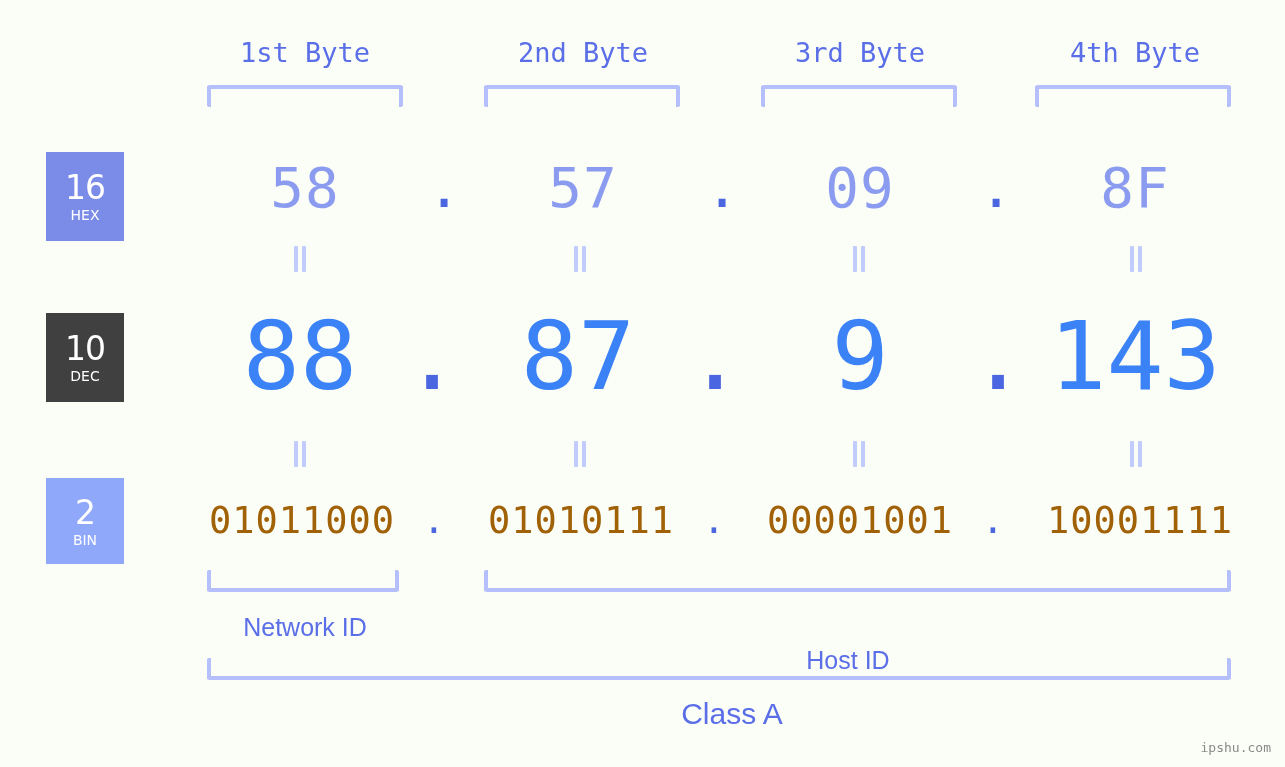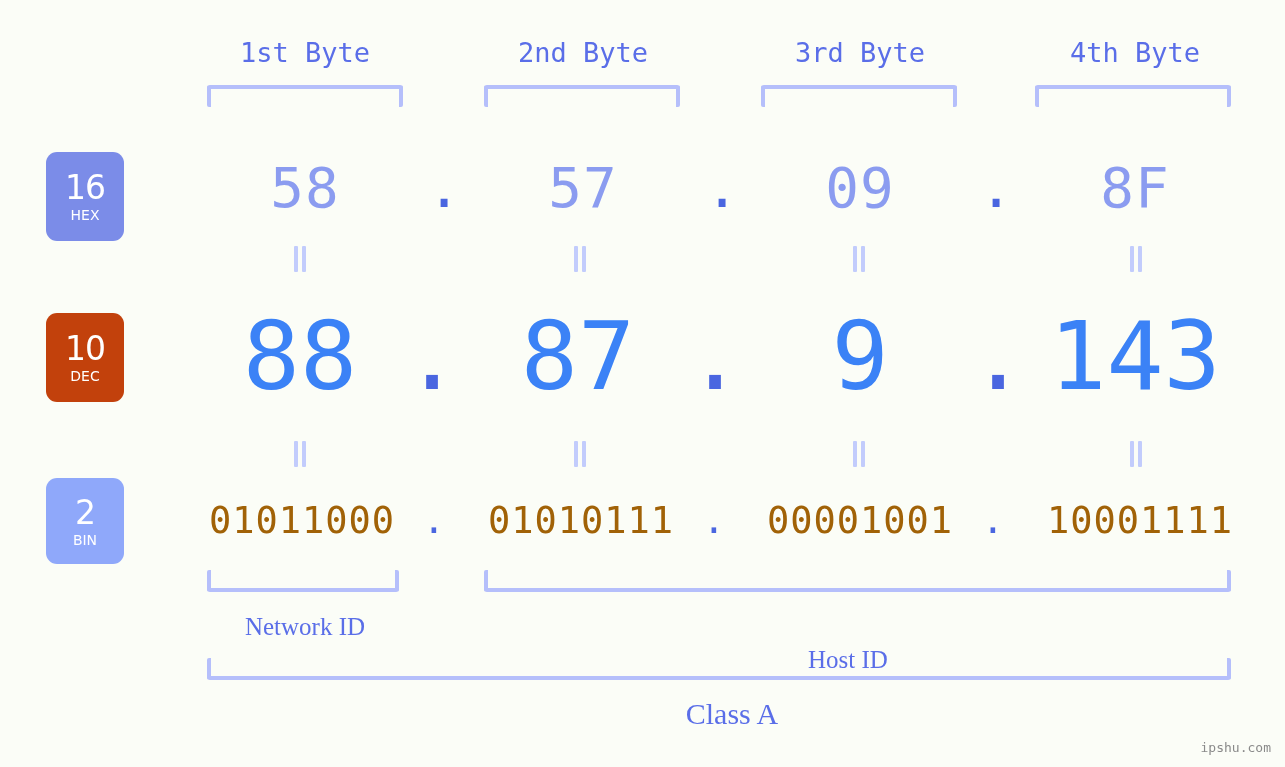--- a/index.html
+++ b/index.html
@@ -53,21 +53,21 @@
     border-top: none;
     border-bottom-left-radius: 3px;
     border-bottom-right-radius: 3px;
   }
 
   
   .badge {
     position: absolute;
     left: 46px;
     width: 78px;
-    border-radius: 11px;
+    border-radius: 0;
     color: #ffffff;
     text-align: center;
     font-family: "DejaVu Sans", sans-serif;
     display: flex;
     flex-direction: column;
     align-items: center;
     justify-content: center;
     line-height: 1;
   }
   .badge .num {
@@ -75,21 +75,21 @@
     font-weight: 400;
     letter-spacing: -1px;
   }
   .badge .abbr {
     font-size: 14px;
     font-weight: 400;
     margin-top: 4px;
     letter-spacing: 0px;
   }
   #badge-hex { top: 152px; height: 89px; background: #7b8ce8; }
-  #badge-dec { top: 313px; height: 89px; background: #c2410c; }
+  #badge-dec { top: 313px; height: 89px; background: #404040; }
   #badge-bin { top: 478px; height: 86px; background: #8fa8fa; }
 
   
   .value-cell {
     position: absolute;
     text-align: center;
     white-space: nowrap;
     font-family: "DejaVu Sans Mono", monospace;
   }
   .row-hex .value-cell {
@@ -153,21 +153,21 @@
     display: block;
   }
   .eqmark i:first-child { left: 2px; }
   .eqmark i:last-child  { left: 10px; }
 
   
   .section-label {
     position: absolute;
     text-align: center;
     white-space: nowrap;
-    font-family: Liberation Serif, serif;
+    font-family: Liberation Sans, sans-serif;
     color: #5a6ee8;
   }
   .section-label.id   { top: 610px; height: 34px; line-height: 34px; font-size: 25px; }
   .section-label.cls  { top: 694px; height: 40px; line-height: 40px; font-size: 30px; }
 
   
   #watermark {
     position: absolute;
     right: 14px;
     bottom: 12px;

